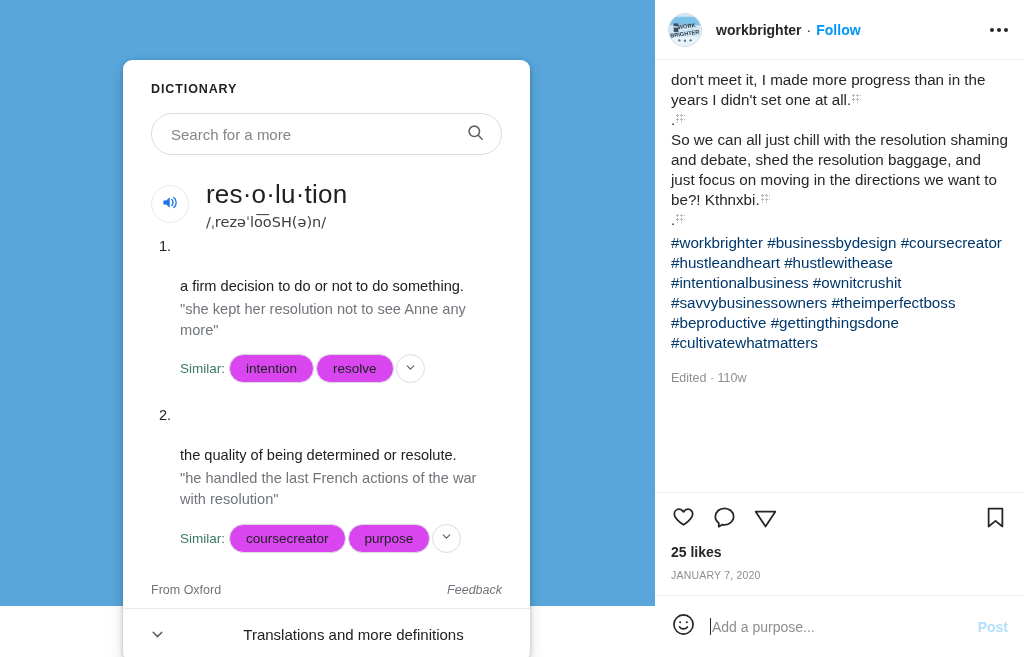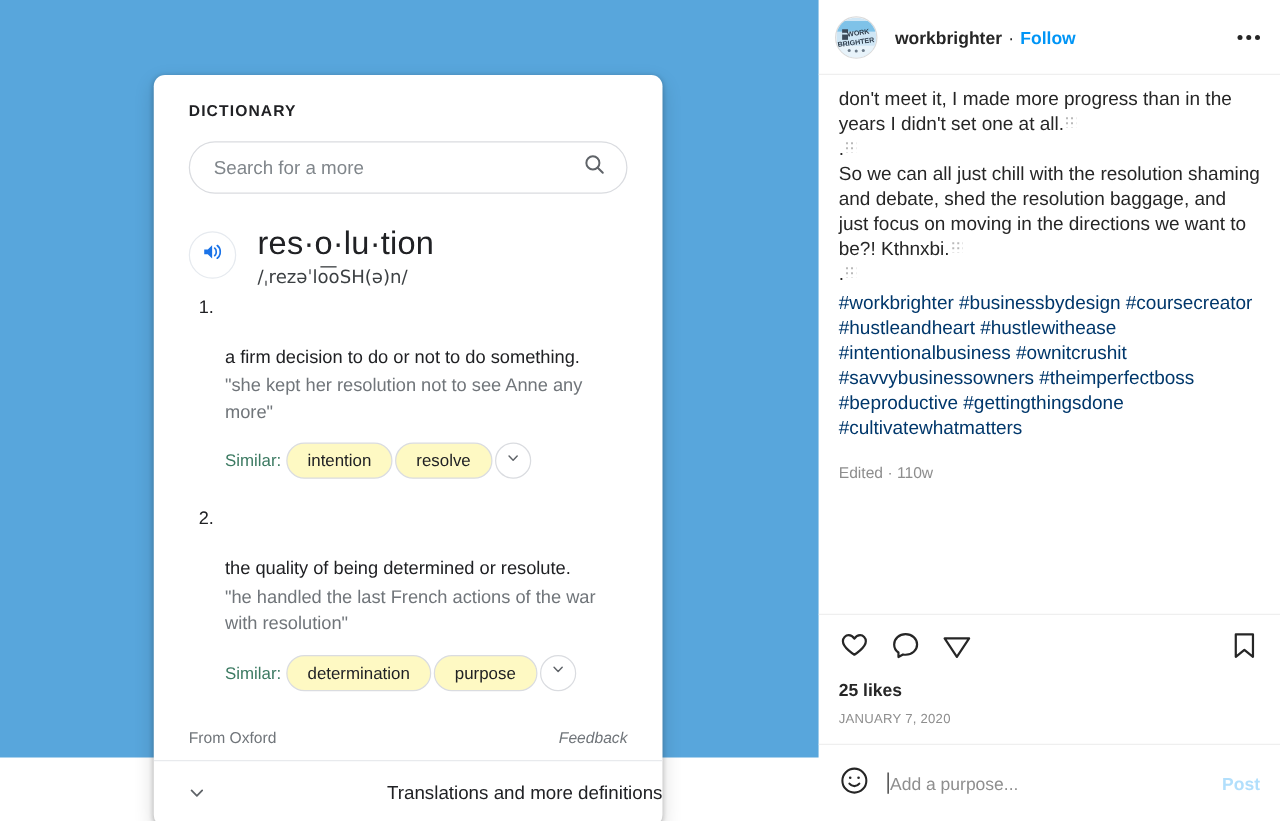--- a/index.html
+++ b/index.html
@@ -95,21 +95,21 @@
   .similar-row { display: flex; align-items: center; gap: 2px; margin-top: 13px; margin-bottom: 18px; }
   .similar-label { font-size: 13.5px; color: #3c7a62; margin-right: 2px; }
   .chip {
     border: 1px solid #dadce0;
     border-radius: 17px;
     height: 29px;
     padding: 0 16px;
     display: flex; align-items: center;
     font-size: 13.5px;
     color: #202124;
-    background: #fef9c3;
+    background: #d946ef;
     white-space: nowrap;
   }
   .chip-more {
     width: 29px; height: 29px; padding: 0;
     border: 1px solid #dadce0; border-radius: 50%;
     display: flex; align-items: center; justify-content: center;
     background: #fff;
   }
 
   .source-row {
@@ -121,21 +121,21 @@
   .source-row .feedback { font-style: italic; }
 
   .translations {
     border-top: 1px solid #e8eaed;
     height: 53px;
     display: flex; align-items: center;
     padding-left: 26px;
   }
   .translations .chev { width: 28px; display: flex; align-items: center; }
   .translations .tr-label {
-    flex: 1; text-align: right;
+    flex: 1; text-align: center;
     font-size: 15px; color: #202124;
   }
 
   
   .ig-panel {
     position: relative;
     width: 369px; height: 657px;
     flex: 0 0 369px;
     background: #ffffff;
     display: flex; flex-direction: column;
@@ -312,21 +312,21 @@
           </div>
         </div>
 
         <div class="sense">
           <div class="sense-num">2.</div>
           <div class="sense-main">
             <div class="sense-def">the quality of being determined or resolute.</div>
             <div class="sense-ex">"he handled the last French actions of the war with resolution"</div>
             <div class="similar-row">
               <span class="similar-label">Similar:</span>
-              <span class="chip">determination</span>
+              <span class="chip">coursecreator</span>
               <span class="chip">purpose</span>
               <span class="chip-more">
                 <span>
                   <svg width="13" height="13" viewBox="0 0 24 24" fill="none" stroke="#5f6368" stroke-width="2.2" stroke-linecap="round" stroke-linejoin="round">
                       <polyline points="6 9 12 15 18 9"></polyline>
                     </svg>
                 </span>
               </span>
             </div>
           </div>

